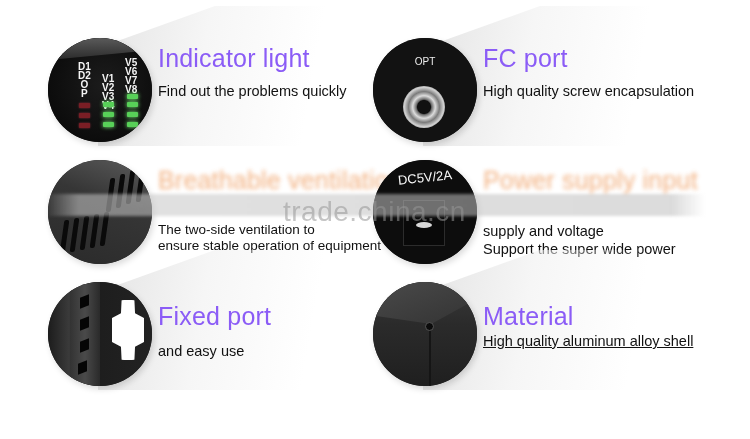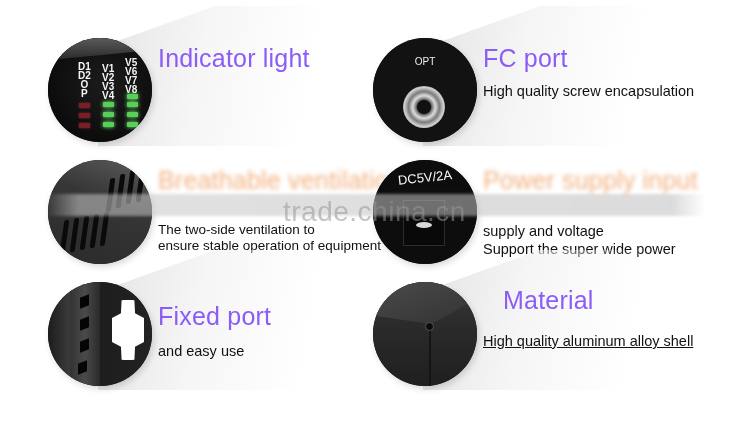--- a/index.html
+++ b/index.html
@@ -94,21 +94,21 @@
     <div class="shadow-wedge"></div>
     <div class="thumb">
       <div class="ind-bg"></div>
       <div class="ind-top"></div>
       <div class="led-labels" style="left:30px; top:24px;">
         <div>D1</div>
         <div>D2</div>
         <div>O</div>
         <div>P</div>
       </div>
-      <div class="led-labels" style="left:54px; top:26px;">
+      <div class="led-labels" style="left:54px; top:36px;">
         <div>V1</div>
         <div>V2</div>
         <div>V3</div>
         <div>V4</div>
       </div>
       <div class="led-labels" style="left:77px; top:20px;">
         <div>V5</div>
         <div>V6</div>
         <div>V7</div>
         <div>V8</div>
@@ -118,20 +118,23 @@
       <div class="led red" style="left:31px; top:85px;"></div>
       <div class="led green" style="left:55px; top:64px;"></div>
       <div class="led green" style="left:55px; top:74px;"></div>
       <div class="led green" style="left:55px; top:84px;"></div>
       <div class="led green" style="left:79px; top:56px;"></div>
       <div class="led green" style="left:79px; top:64px;"></div>
       <div class="led green" style="left:79px; top:74px;"></div>
       <div class="led green" style="left:79px; top:84px;"></div>
     </div>
     <div class="title">Indicator light</div>
+    <div class="desc">
+      <div>Find out the problems quickly</div>
+    </div>
   </div>
 
   <div class="feature" style="left:365px; top:36px;">
     <div class="shadow-wedge"></div>
     <div class="thumb">
       <div class="fc-bg"></div>
       <div class="fc-label">OPT</div>
       <div class="fc-outer"></div>
     </div>
     <div class="title">FC port</div>
@@ -192,21 +195,21 @@
   </div>
 
   <div class="feature" style="left:365px; top:280px;">
     <div class="shadow-wedge"></div>
     <div class="thumb">
       <div class="mat-bg"></div>
       <div class="mat-top"></div>
       <div class="mat-edge"></div>
       <div class="mat-screw"></div>
     </div>
-    <div class="title" style="top:6px;margin-left:20px;">Material</div>
+    <div class="title" style="top:22px;">Material</div>
     <div class="desc" style="top:52px;text-decoration:underline;">
       <div>High quality aluminum alloy shell</div>
     </div>
   </div>
 
   <div class="wm-band"></div>
   <div class="watermark">trade.china.cn</div>
 
 </div>
 

